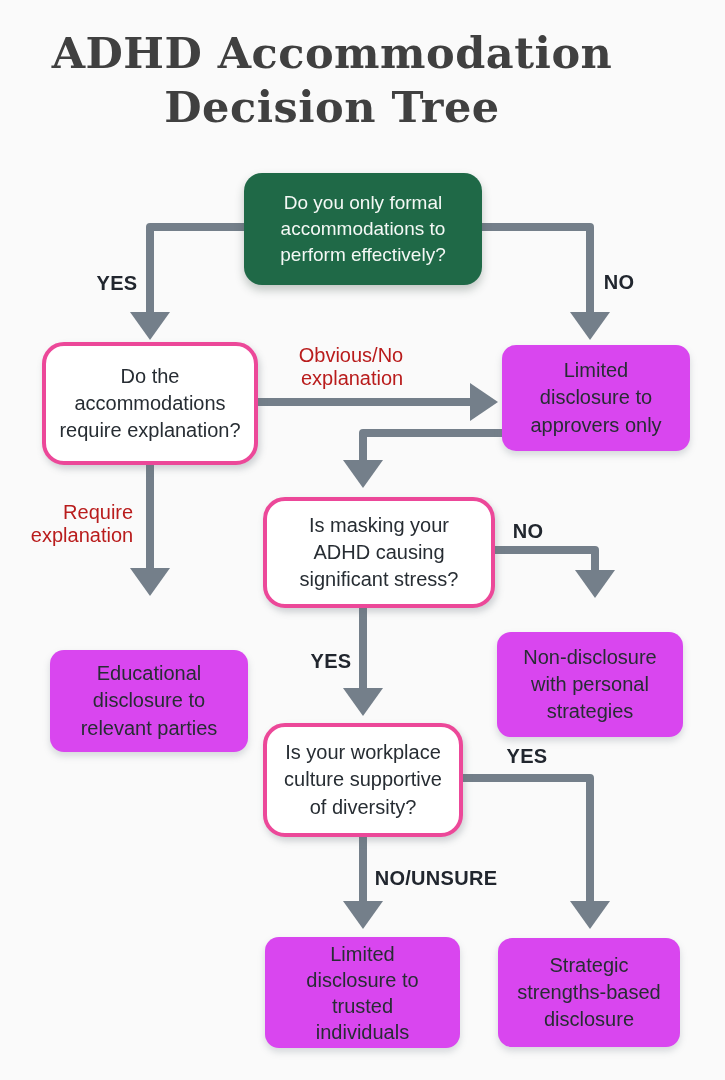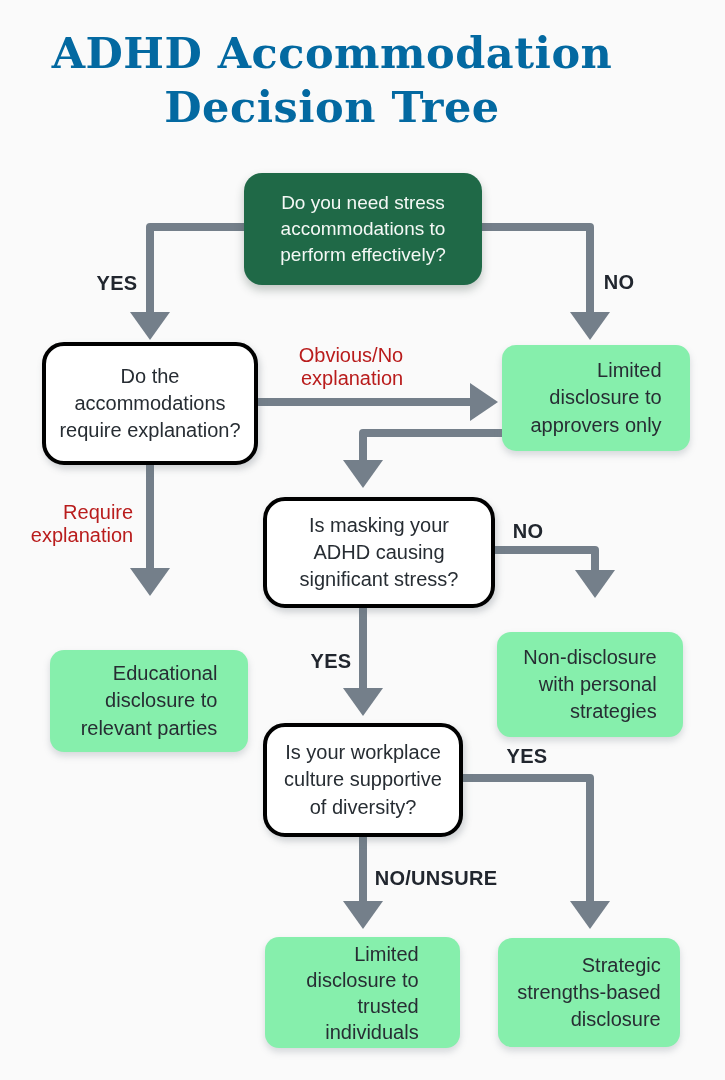--- a/index.html
+++ b/index.html
@@ -15,21 +15,21 @@
     overflow:hidden;
   }
   .title{
     position:absolute;
     left:0;top:26px;width:664px;
     text-align:center;
     font-family:"DejaVu Serif", serif;
     font-weight:700;
     font-size:43px;
     line-height:1.26;
-    color:#0369a1;
+    color:#404040;
     white-space:pre-line;
     letter-spacing:.5px;
     margin:0;
   }
   .connectors{
     position:absolute;left:0;top:0;width:725px;height:1080px;
   }
   .connectors path{
     fill:none;
     stroke:#747f8a;
@@ -54,29 +54,28 @@
   }
   .node--start{
     background:#1f6947;
     color:#f4f8f5;
     border-radius:18px;
     font-size:19px;
     box-shadow:0 5px 10px rgba(40,60,50,.28);
   }
   .node--question{
     background:#ffffff;
-    border:4px solid #000000;
+    border:4px solid #ec4899;
     border-radius:22px;
     box-shadow:2px 4px 7px rgba(100,110,120,.30);
   }
   .node--outcome{
-    background:#86efac;
+    background:#d946ef;
     border-radius:14px;
     box-shadow:0 4px 7px rgba(120,130,140,.28);
-    text-align:right;
   }
   .edge-label{
     position:absolute;
     transform:translate(-50%,-50%);
     text-align:center;
     white-space:pre-line;
     color:#21262e;
     font-size:20px;
     line-height:1.16;
   }
@@ -131,21 +130,21 @@
     <g>
       <path d="M 363 837 V 903"></path>
       <polygon points="343,901 383,901 363,929"></polygon>
     </g>
     <g>
       <path d="M 463 778 H 590 V 903"></path>
       <polygon points="570,901 610,901 590,929"></polygon>
     </g>
   </svg>
 
-  <div class="node node--start" style="left:244px;top:173px;width:238px;height:112px;">Do you need stress
+  <div class="node node--start" style="left:244px;top:173px;width:238px;height:112px;">Do you only formal
 accommodations to
 perform effectively?</div>
 
   <div class="node node--question" style="left:42px;top:342px;width:216px;height:123px;">Do the
 accommodations
 require explanation?</div>
 
   <div class="node node--outcome" style="left:502px;top:345px;width:188px;height:106px;">Limited
 disclosure to
 approvers only</div>

